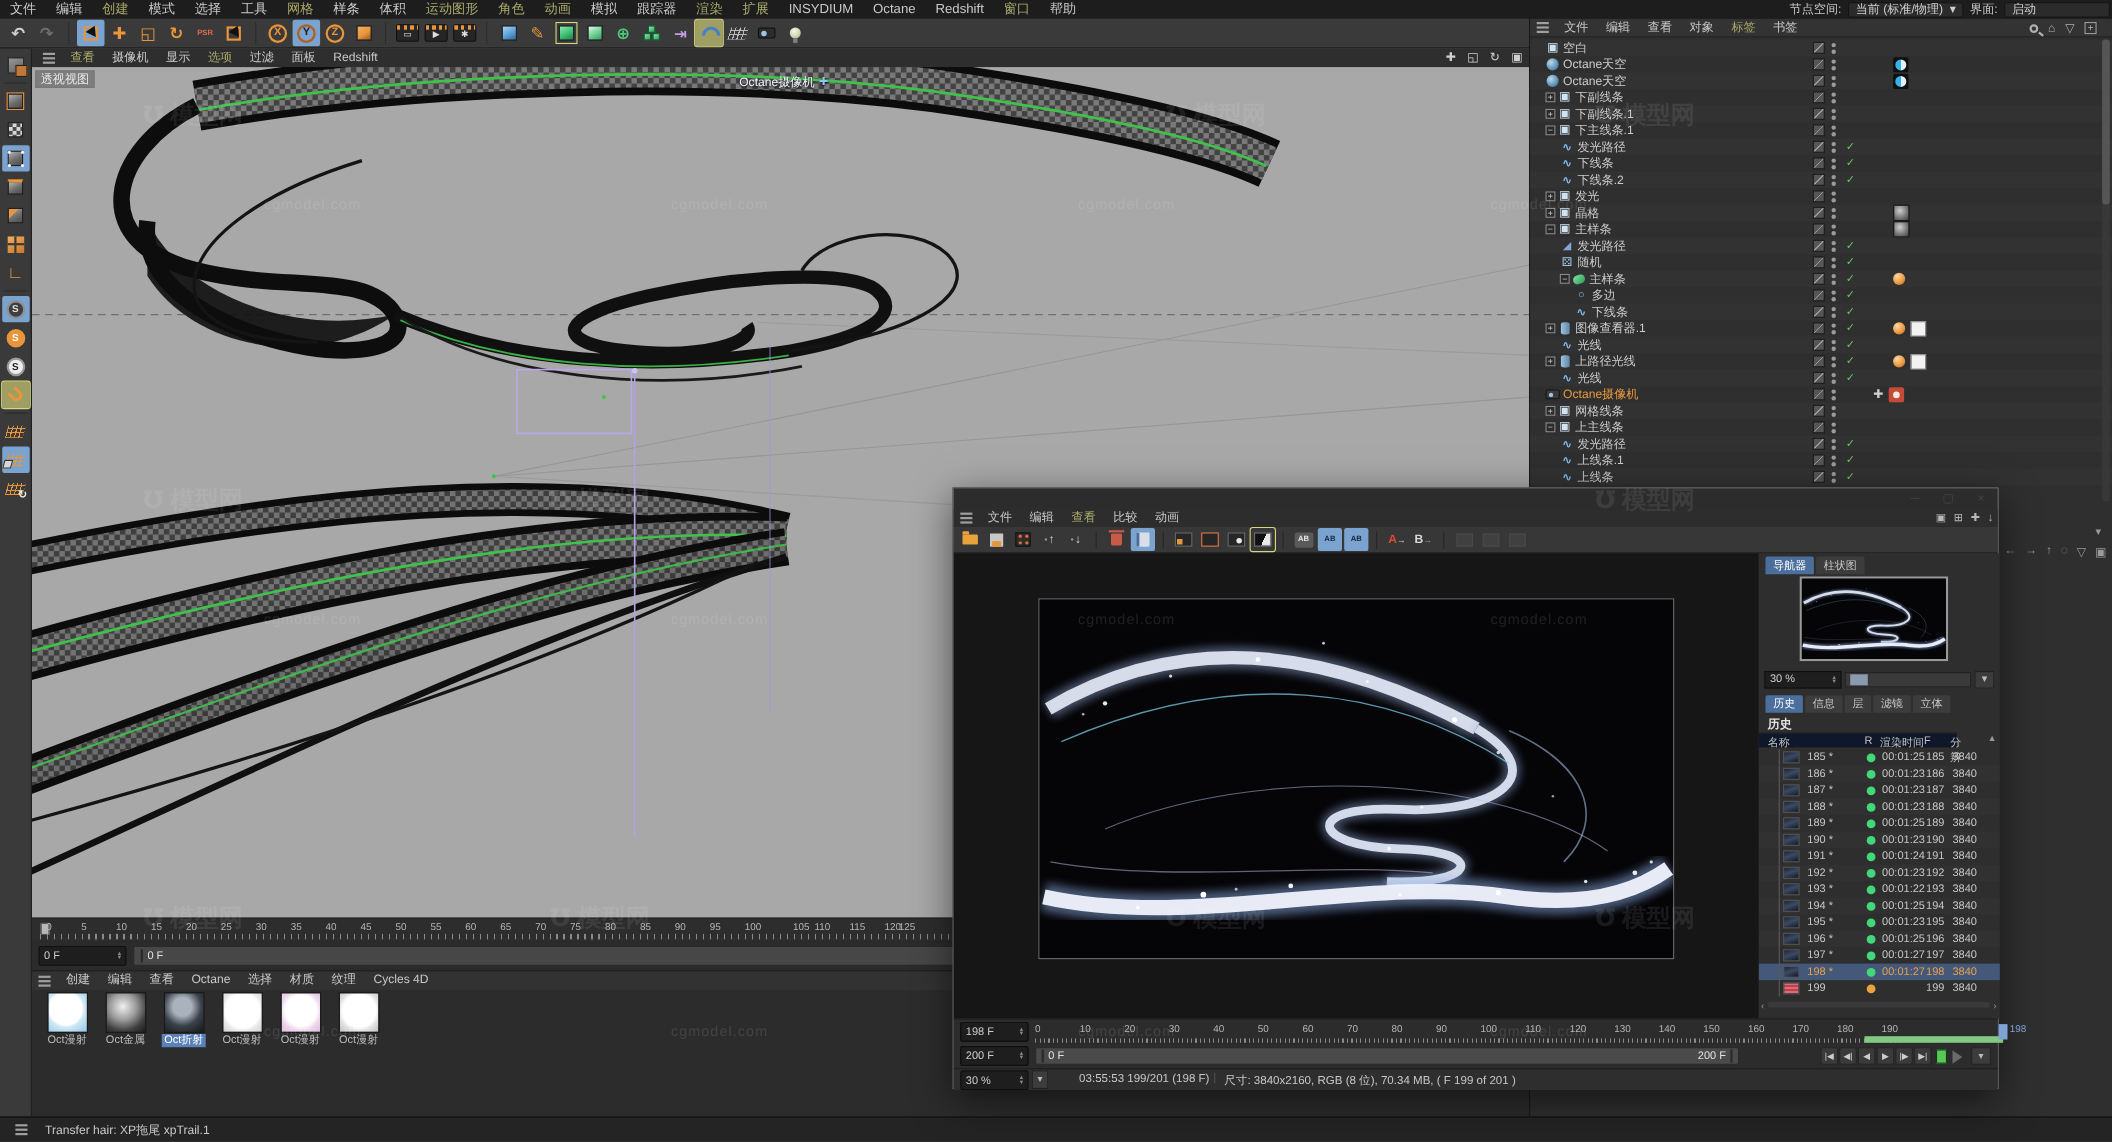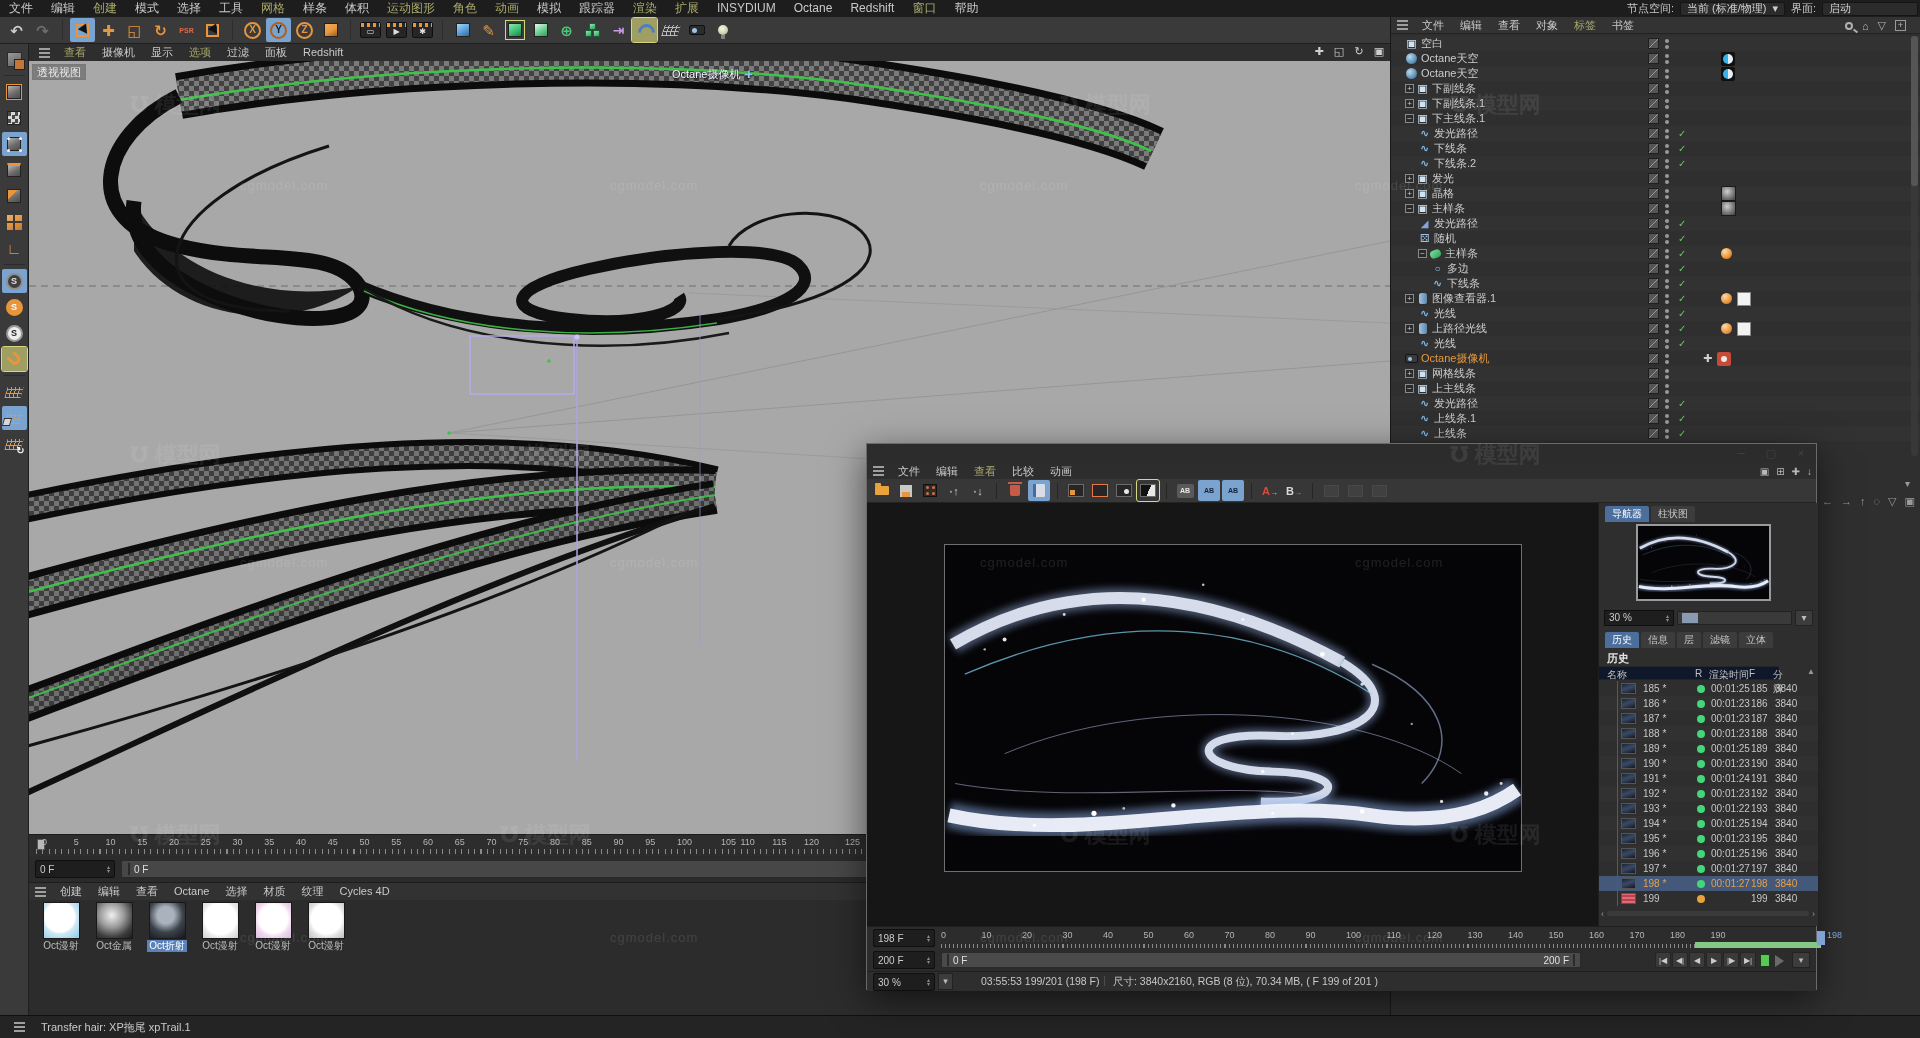--- a/index.html
+++ b/index.html
@@ -565,21 +565,21 @@
     <span class="num" style="left: 489.25px;">75</span>
     <span class="num" style="left: 521px;">80</span>
     <span class="num" style="left: 552.75px;">85</span>
     <span class="num" style="left: 584.5px;">90</span>
     <span class="num" style="left: 616.25px;">95</span>
     <span class="num" style="left: 648px;">100</span>
     <span class="num" style="left: 692px;">105</span>
     <span class="num" style="left: 711.5px;">110</span>
     <span class="num" style="left: 743.25px;">115</span>
     <span class="num" style="left: 775px;">120</span>
-    <span class="num" style="left: 816px;">125</span>
+    <span class="num" style="left: 788px;">125</span>
     <span class="num" style="left: 838.5px;">130</span>
     <span class="num" style="left: 870.25px;">135</span>
     <span class="num" style="left: 902px;">140</span>
     <span class="num" style="left: 933.75px;">145</span>
     <span class="num" style="left: 965.5px;">150</span>
     <span class="num" style="left: 997.25px;">155</span>
     <span class="num" style="left: 1029px;">160</span>
     <span class="num" style="left: 1060.75px;">165</span>
     <span class="num" style="left: 1092.5px;">170</span>
     <span class="num" style="left: 1124.25px;">175</span>

